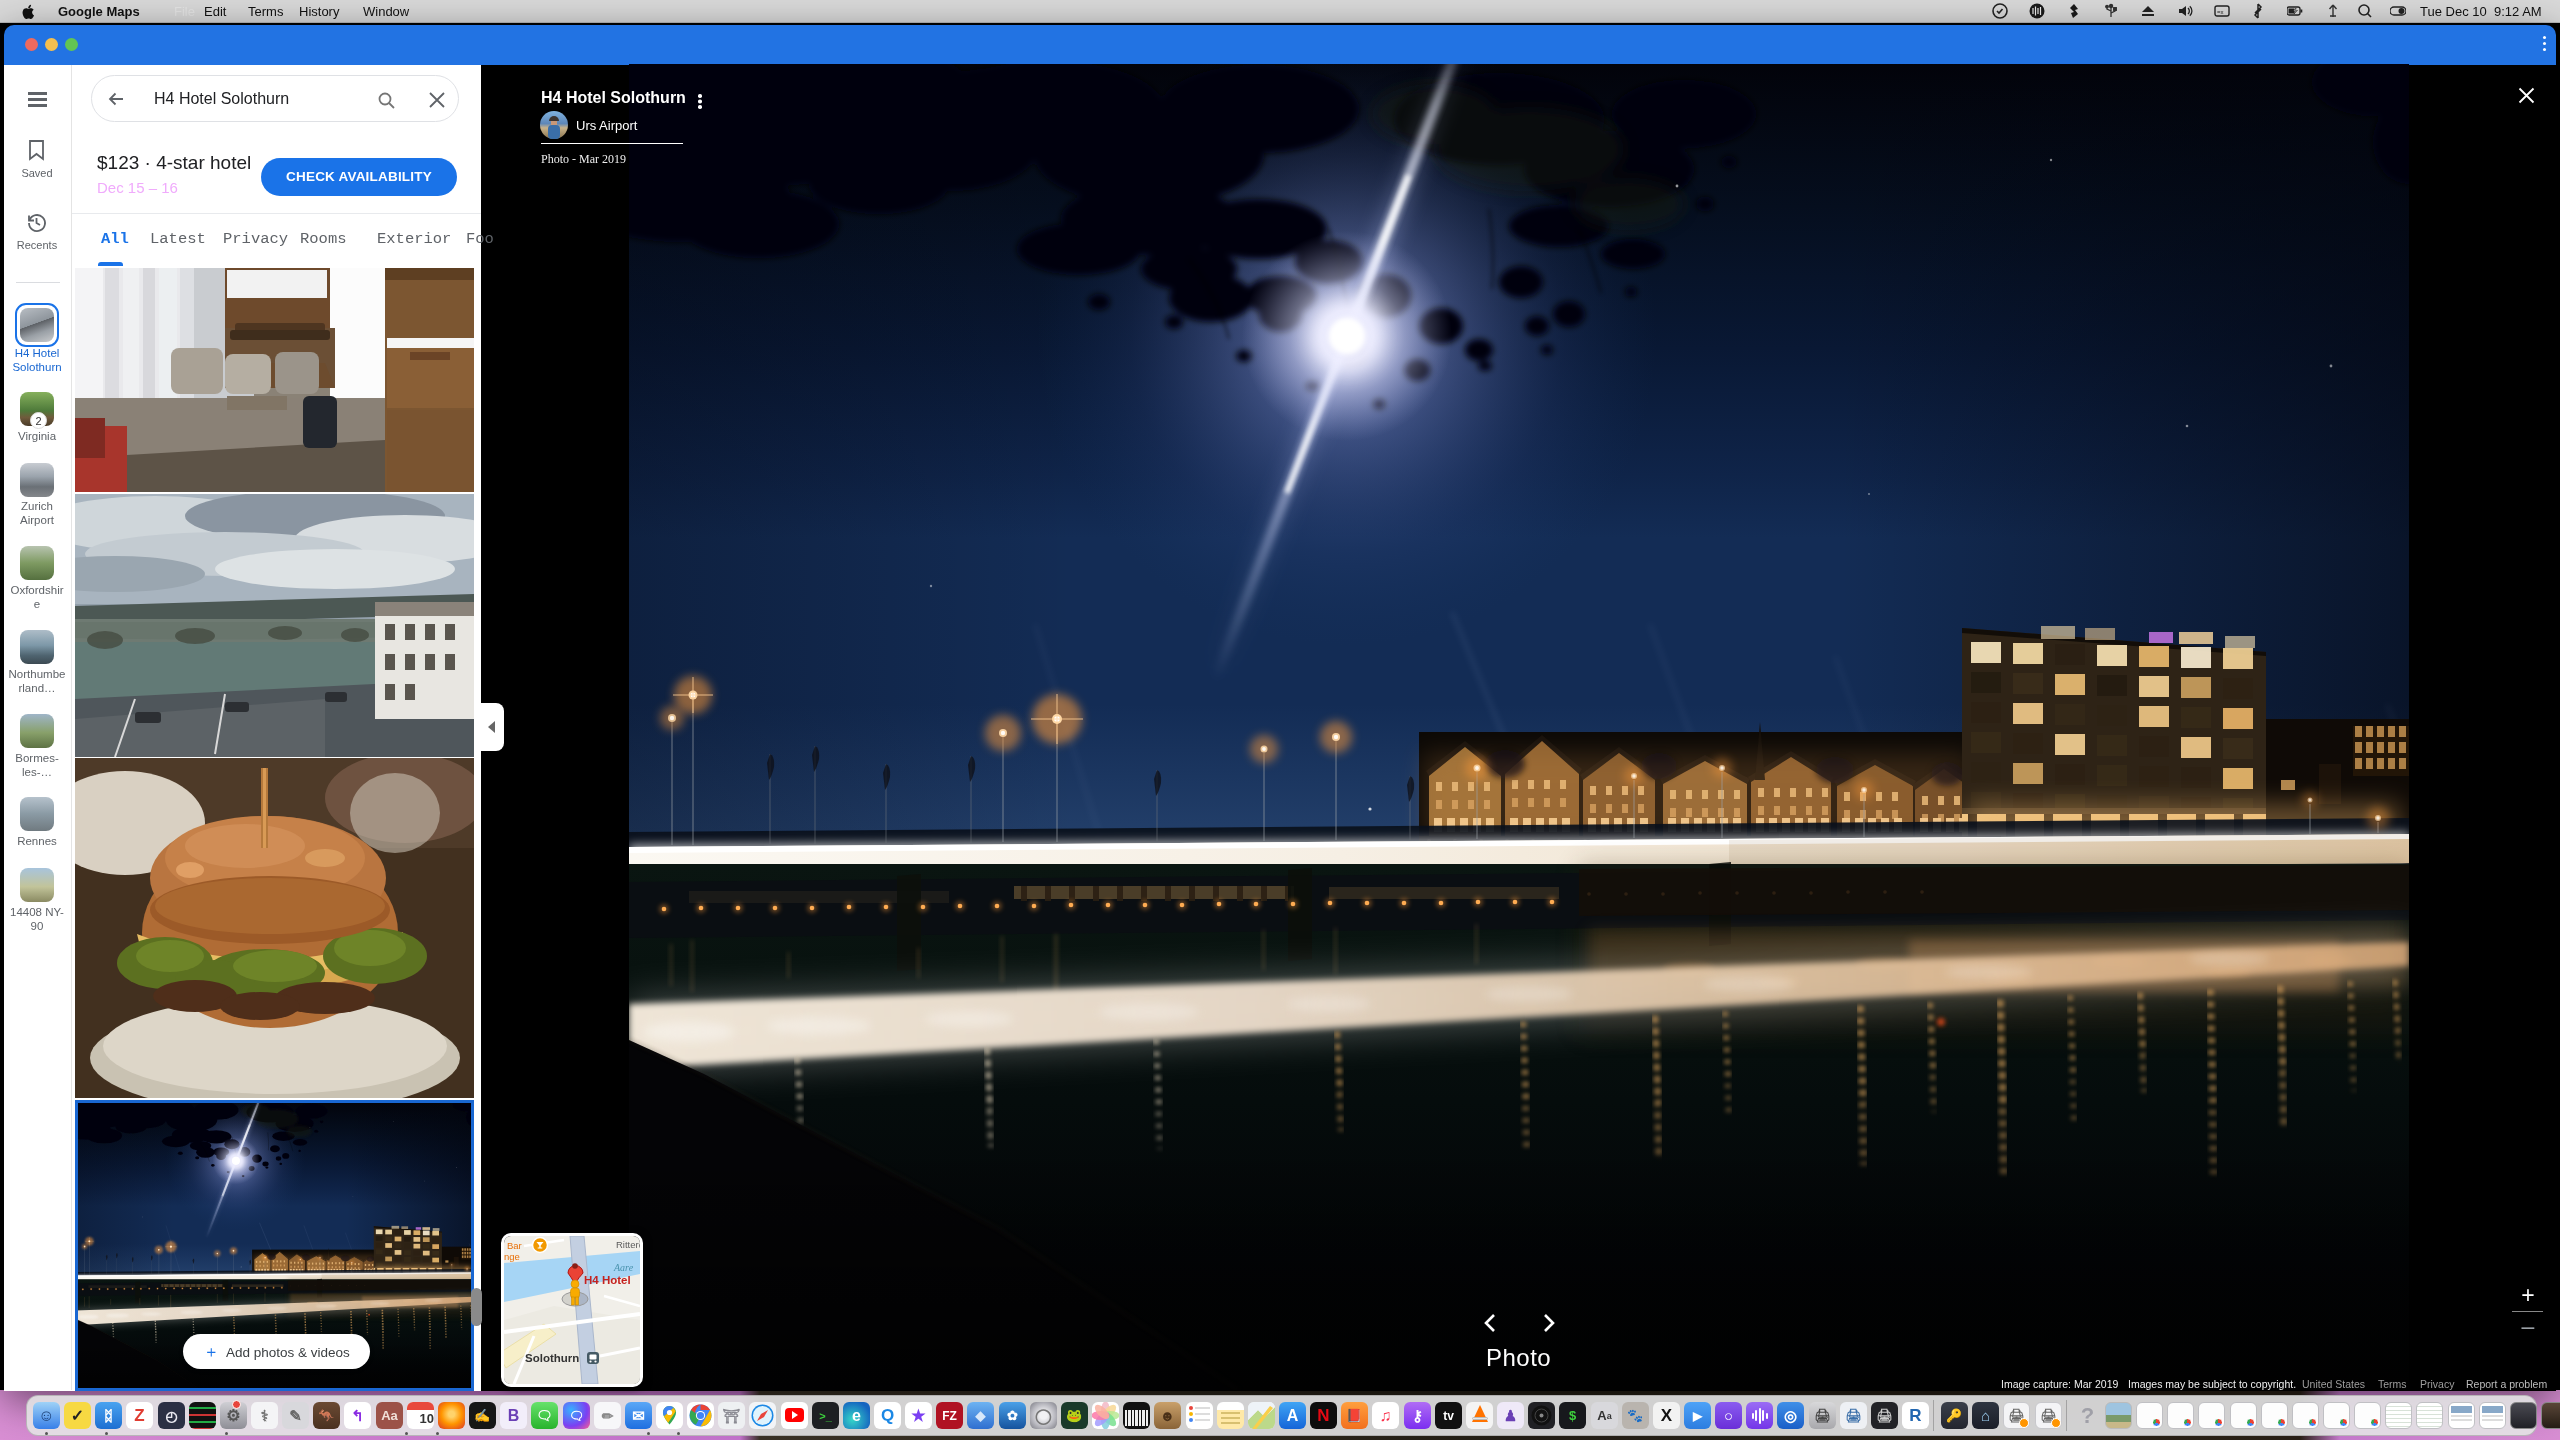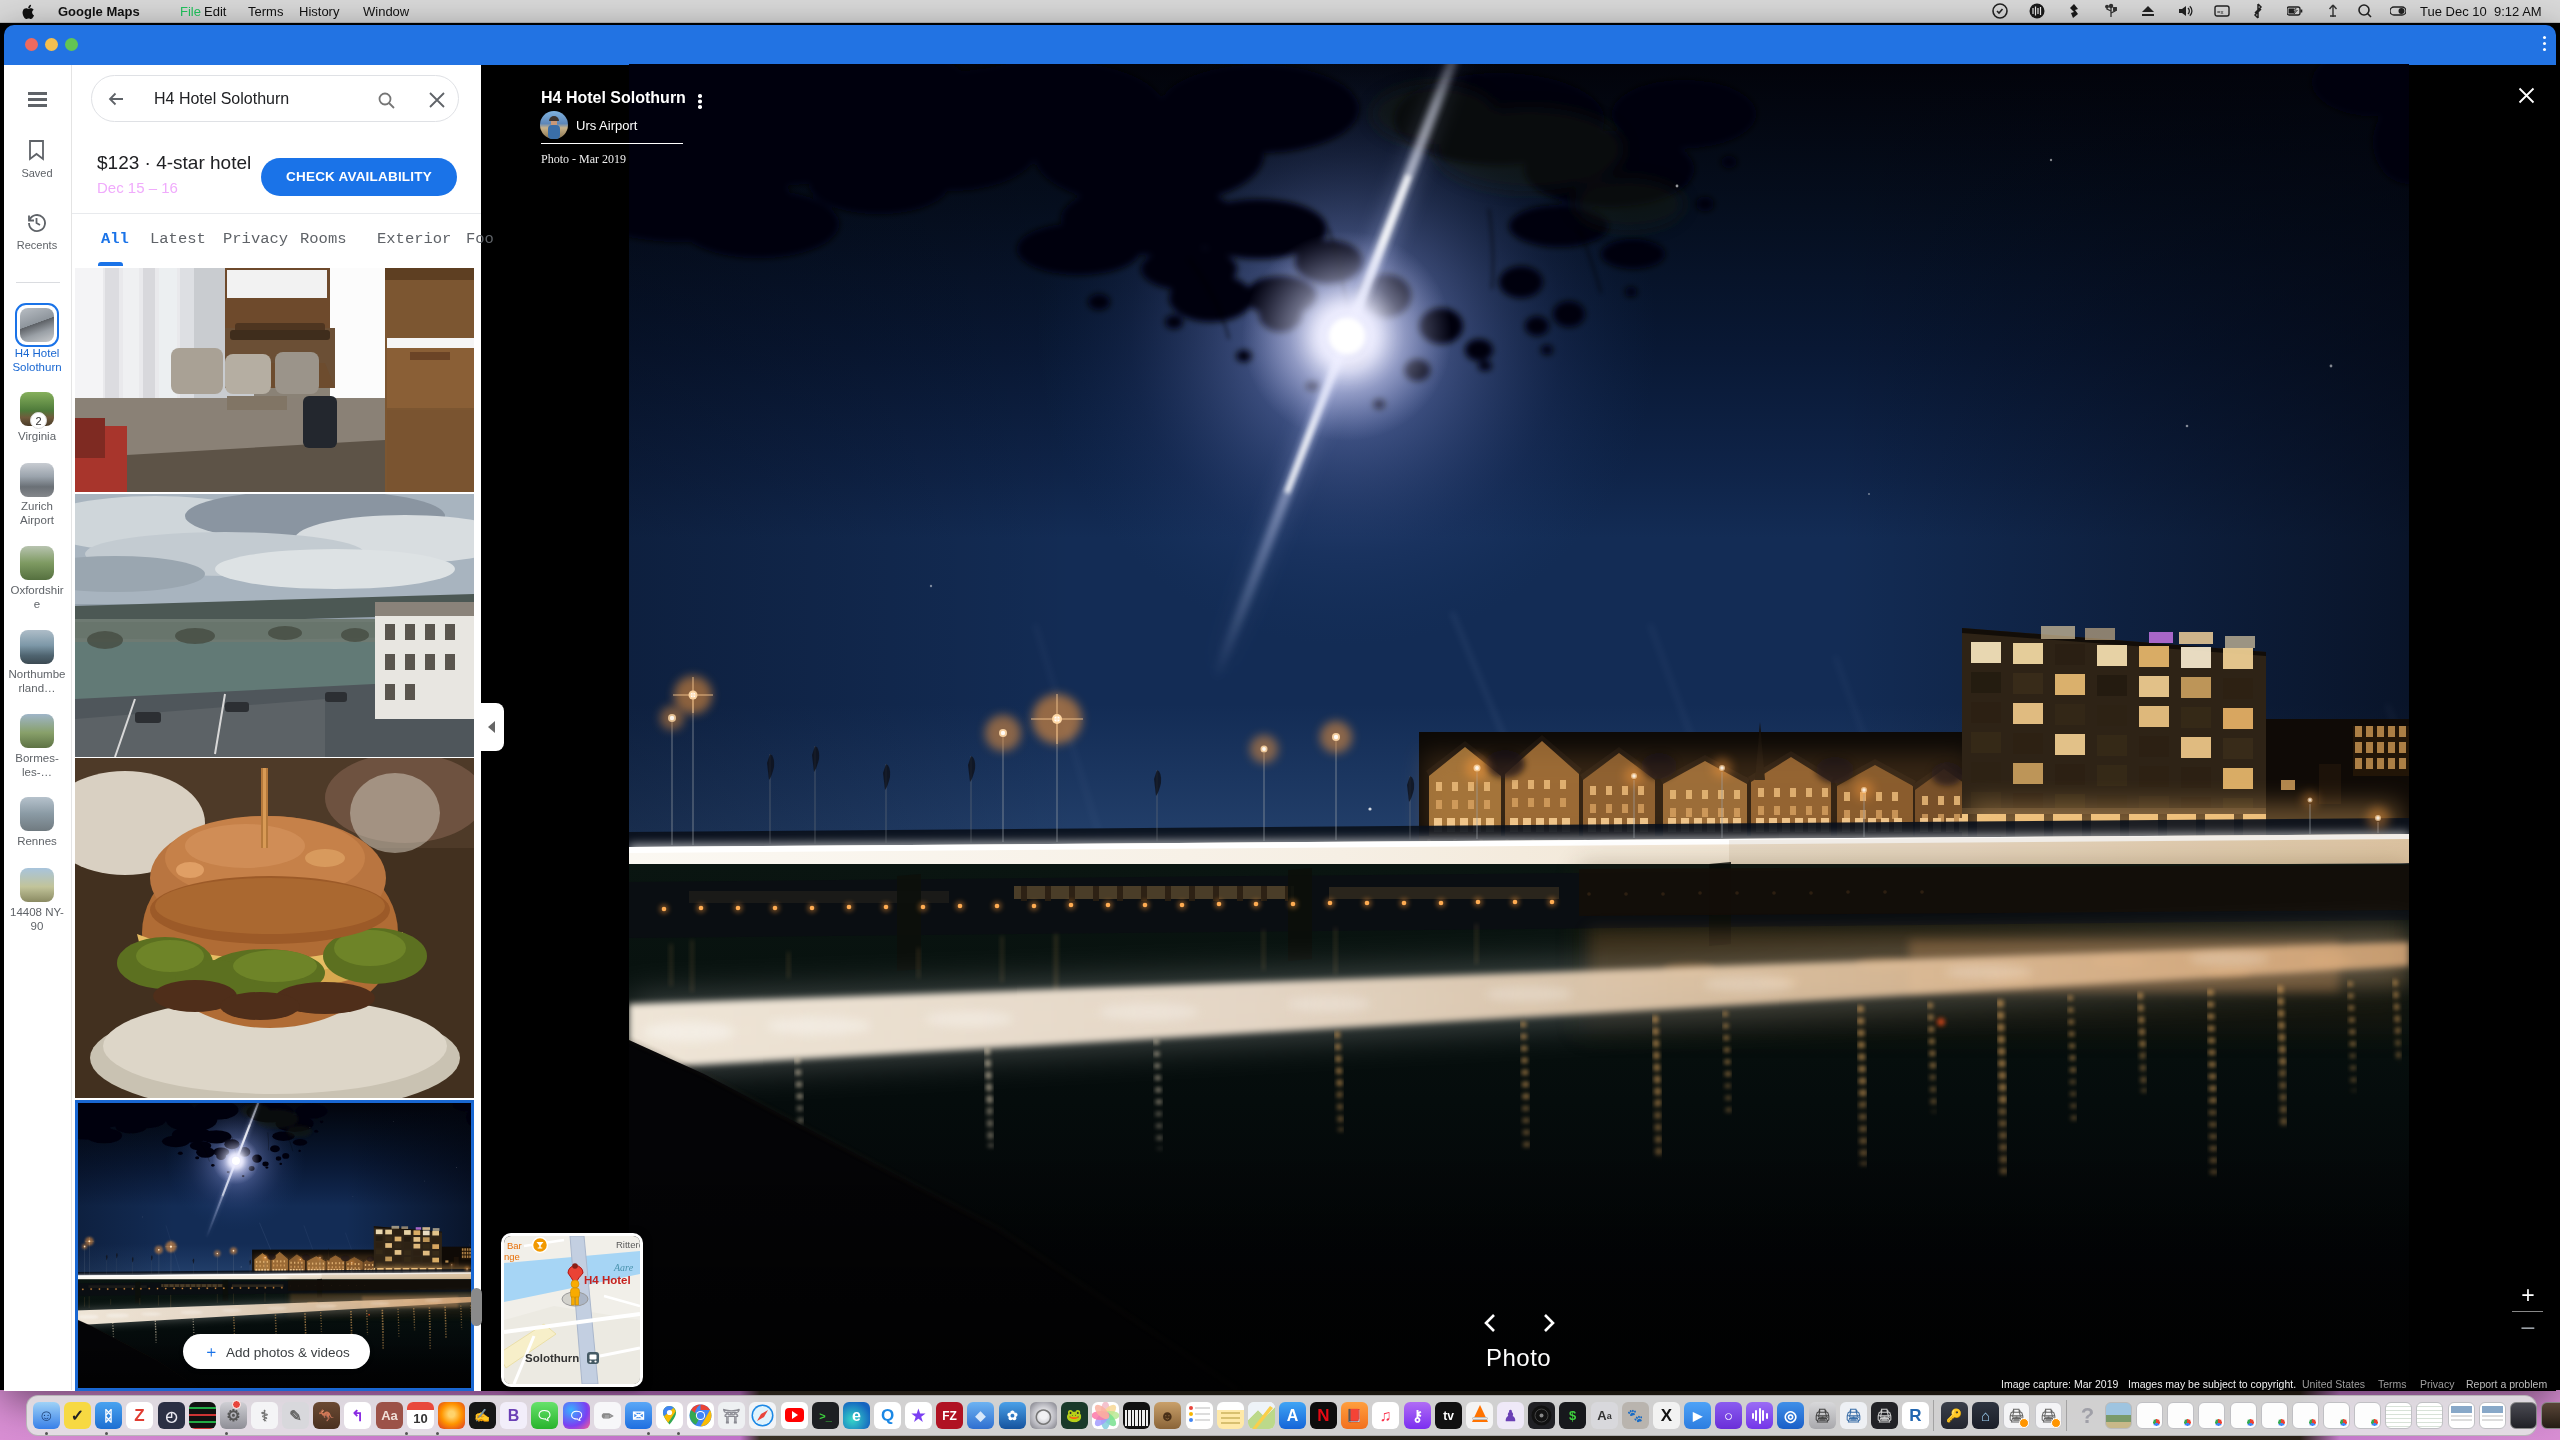--- a/index.html
+++ b/index.html
@@ -6,21 +6,21 @@
 .abs { position:absolute; }
 </style></head>
 <body>
 
 <div class="abs" style="left:0;top:1390px;width:2560px;height:50px;background:linear-gradient(90deg,#d98fd4 0,#cf7fd0 300px,#c473cd 740px,#3a3226 760px,#241f16 1500px,#2a2117 2300px,#c77bce 2340px,#d98fd4 2560px);"></div>
 <div class="abs" style="left:0;top:0;width:2560px;height:23px;background:#d9d9d9;border-bottom:1px solid #b9b9b9;"></div>
 <svg class="abs" style="left:22px;top:3px" width="14" height="18" viewBox="0 0 15 16">
     <path fill="#111" d="M10.8 8.6c0-2 1.6-2.9 1.7-3-0.9-1.3-2.3-1.5-2.8-1.5-1.2-0.1-2.3 0.7-2.9 0.7-0.6 0-1.5-0.7-2.5-0.7-1.3 0-2.5 0.8-3.1 1.9-1.3 2.3-0.3 5.7 1 7.6 0.6 0.9 1.4 1.9 2.4 1.9 1 0 1.3-0.6 2.5-0.6 1.2 0 1.5 0.6 2.5 0.6 1 0 1.7-0.9 2.3-1.8 0.7-1 1-2.1 1-2.1s-1.9-0.8-2.1-3zM8.9 2.8c0.5-0.7 0.9-1.6 0.8-2.5-0.8 0-1.7 0.5-2.3 1.2-0.5 0.6-0.9 1.5-0.8 2.4 0.9 0.1 1.8-0.4 2.3-1.1z"></path>
   </svg>
 <div class="abs" style="left:58px;top:4px;font-size:13px;font-weight:bold;color:#111;">Google Maps</div>
-<div class="abs" style="left:180px;top:4px;font-size:13px;color:#22c55e;">File</div>
+<div class="abs" style="left:174px;top:4px;font-size:13px;color:#e5e5e5;">File</div>
 <div class="abs" style="left:204px;top:4px;font-size:13px;color:#111;">Edit</div>
 <div class="abs" style="left:248px;top:4px;font-size:13px;color:#111;">Terms</div>
 <div class="abs" style="left:299px;top:4px;font-size:13px;color:#111;">History</div>
 <div class="abs" style="left:363px;top:4px;font-size:13px;color:#111;">Window</div>
 <svg class="abs" style="left:1992px;top:3px" width="16" height="16" viewBox="0 0 16 16">
     <circle cx="8" cy="8" r="7" fill="none" stroke="#222" stroke-width="1.6"></circle>
     <path d="M5 8l2 2 3.5-4" stroke="#222" stroke-width="1.6" fill="none"></path>
   </svg>
 <svg class="abs" style="left:2029px;top:3px" width="16" height="16" viewBox="0 0 16 16">
     <circle cx="8" cy="8" r="7.5" fill="#1a1a1a"></circle>
@@ -1665,21 +1665,21 @@
     <div style="width:100%;height:100%;display:flex;align-items:center;justify-content:center;font-family:'Liberation Sans';font-weight:bold;font-size:13px;color:#d8b088;">🦘</div>
   </div>
 <div class="abs" style="left:344px;top:1402px;width:27px;height:27px;border-radius:6px;overflow:hidden;background:#fff;">
     <div style="width:100%;height:100%;display:flex;align-items:center;justify-content:center;font-family:'Liberation Sans';font-weight:bold;font-size:15px;color:#8a2be2;">↰</div>
   </div>
 <div class="abs" style="left:376px;top:1402px;width:27px;height:27px;border-radius:6px;overflow:hidden;background:#9c5248;">
     <div style="width:100%;height:100%;display:flex;align-items:center;justify-content:center;font-family:'Liberation Sans';font-weight:bold;font-size:13px;color:#f0e0d8;">Aa</div>
   </div>
 <div class="abs" style="left:407px;top:1402px;width:27px;height:27px;border-radius:6px;overflow:hidden;background:#fff;">
     <div style="width:100%;height:8px;background:#e8493c;"></div>
-    <div style="width:100%;text-align:center;font-size:13px;font-weight:bold;color:#333;line-height:17px;">10</div>
+    <div style="width:100%;text-align:right;font-size:13px;font-weight:bold;color:#333;line-height:17px;">10</div>
   </div>
 <div class="abs" style="left:438px;top:1402px;width:27px;height:27px;border-radius:6px;overflow:hidden;background:radial-gradient(circle at 50% 45%,#ffd36b 15%,#ff9500 50%,#e2491f 90%);"></div>
 <div class="abs" style="left:469px;top:1402px;width:27px;height:27px;border-radius:6px;overflow:hidden;background:#161616;">
     <div style="width:100%;height:100%;display:flex;align-items:center;justify-content:center;font-family:'Liberation Sans';font-weight:bold;font-size:13px;color:#e8e8e8;">✍</div>
   </div>
 <div class="abs" style="left:500px;top:1402px;width:27px;height:27px;border-radius:6px;overflow:hidden;background:#f2eefa;">
     <div style="width:100%;height:100%;display:flex;align-items:center;justify-content:center;font-family:'Liberation Sans';font-weight:bold;font-size:16px;color:#6a3fb5;">B</div>
   </div>
 <div class="abs" style="left:531px;top:1402px;width:27px;height:27px;border-radius:6px;overflow:hidden;background:linear-gradient(180deg,#67e26b,#28b32c);">
     <div style="width:100%;height:100%;display:flex;align-items:center;justify-content:center;font-family:'Liberation Sans';font-weight:bold;font-size:13px;color:#fff;">🗨</div>

